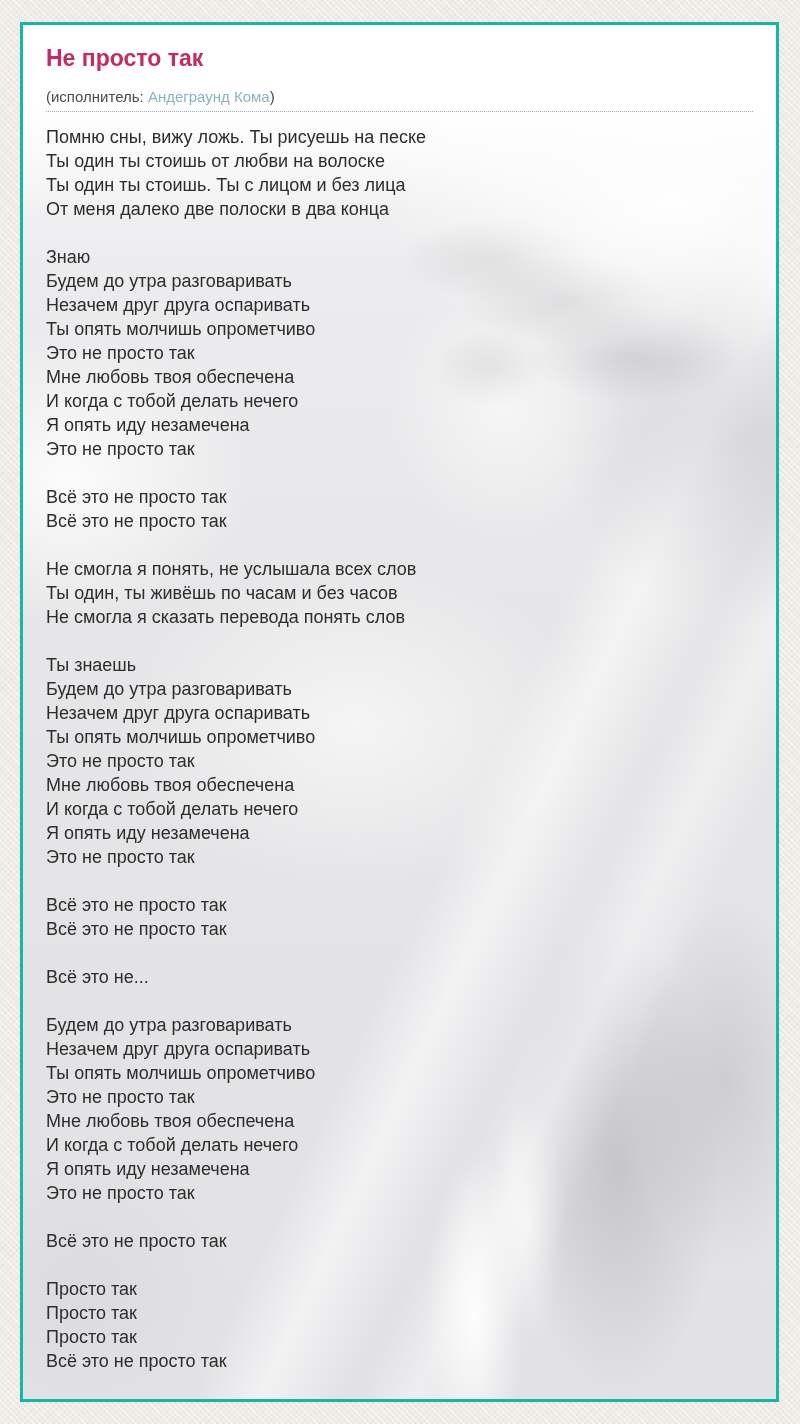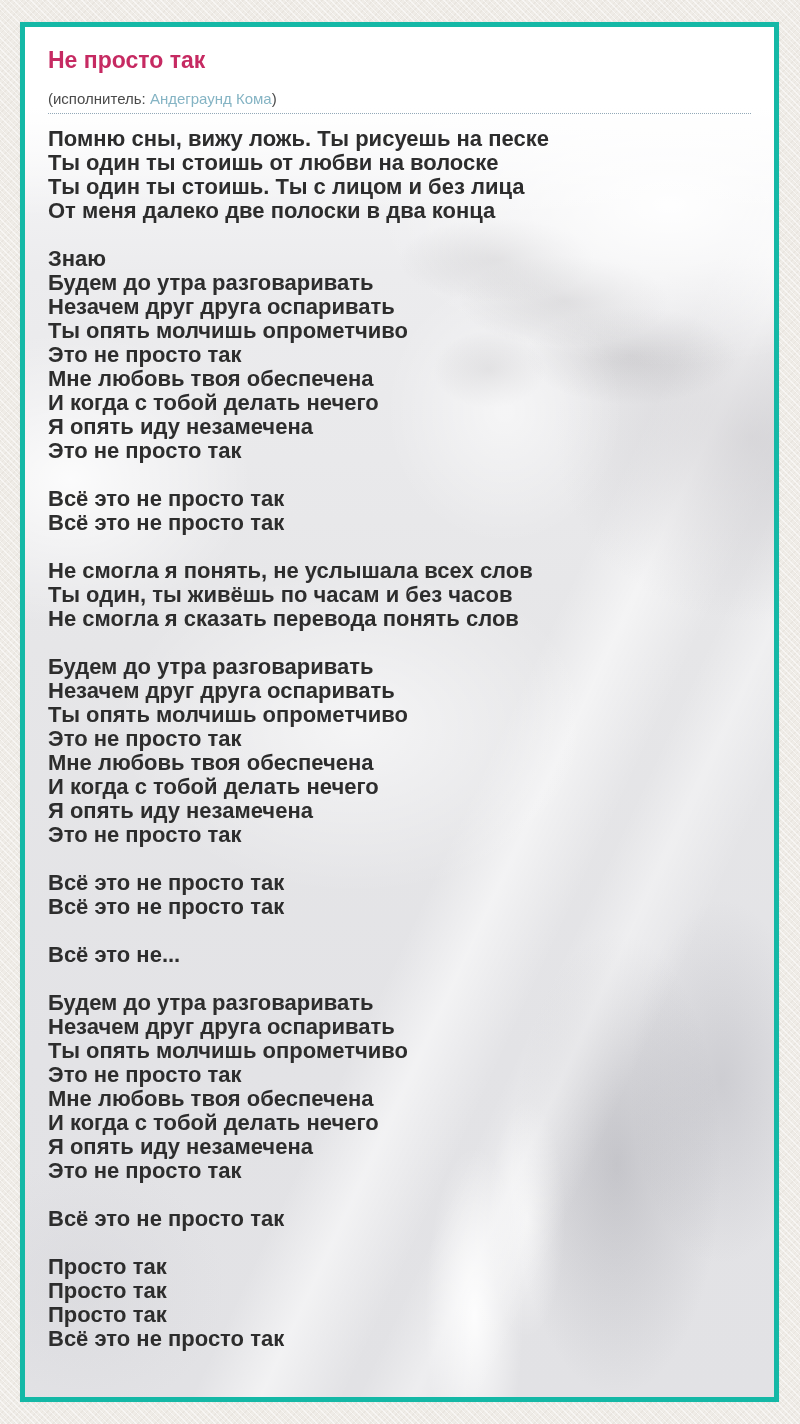--- a/index.html
+++ b/index.html
@@ -19,21 +19,21 @@
     position: relative;
   }
 
   .card {
     position: absolute;
     left: 20px;
     right: 21px;
     top: 22px;
     bottom: 22px;
     background: var(--color-card-background, #ffffff);
-    border: 5px solid #14b8a6;
+    border: 3px solid #14b8a6;
     box-shadow: 0 0 2px rgba(0,0,0,0.06);
     overflow: hidden;
   }
 
   
   .photo {
     position: absolute;
     inset: 0;
     background-image:
       
@@ -94,23 +94,23 @@
   }
 
   .divider {
     margin-top: 5px;
     border-top: 1px dotted var(--color-divider, #93a9b8);
     height: 0;
   }
 
   .lyrics {
     margin-top: 13px;
-    font-size: 22px;
+    font-size: 18px;
     line-height: 24px;
-    font-weight: 700;
+    font-weight: 400;
     color: var(--color-body-text, #2d2d2d);
   }
   .lyrics .line {
     min-height: 24px;
     white-space: pre-wrap;
   }
 </style>
 </head>
 <body>
 
@@ -136,20 +136,21 @@
         <div class="line">Я опять иду незамечена</div>
         <div class="line">Это не просто так</div>
         <div class="line"></div>
         <div class="line">Всё это не просто так</div>
         <div class="line">Всё это не просто так</div>
         <div class="line"></div>
         <div class="line">Не смогла я понять, не услышала всех слов</div>
         <div class="line">Ты один, ты живёшь по часам и без часов</div>
         <div class="line">Не смогла я сказать перевода понять слов</div>
         <div class="line"></div>
+        <div class="line">Ты знаешь</div>
         <div class="line">Будем до утра разговаривать</div>
         <div class="line">Незачем друг друга оспаривать</div>
         <div class="line">Ты опять молчишь опрометчиво</div>
         <div class="line">Это не просто так</div>
         <div class="line">Мне любовь твоя обеспечена</div>
         <div class="line">И когда с тобой делать нечего</div>
         <div class="line">Я опять иду незамечена</div>
         <div class="line">Это не просто так</div>
         <div class="line"></div>
         <div class="line">Всё это не просто так</div>

